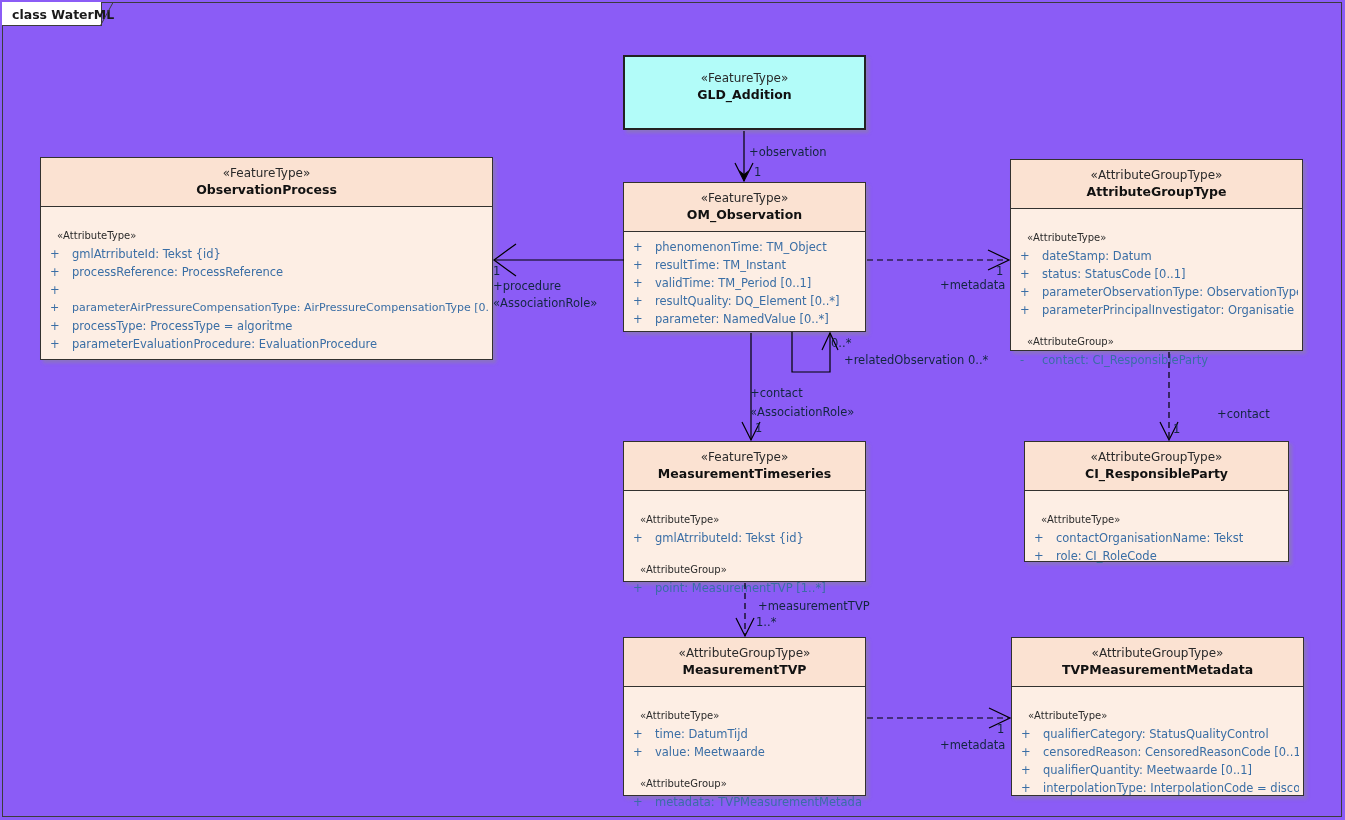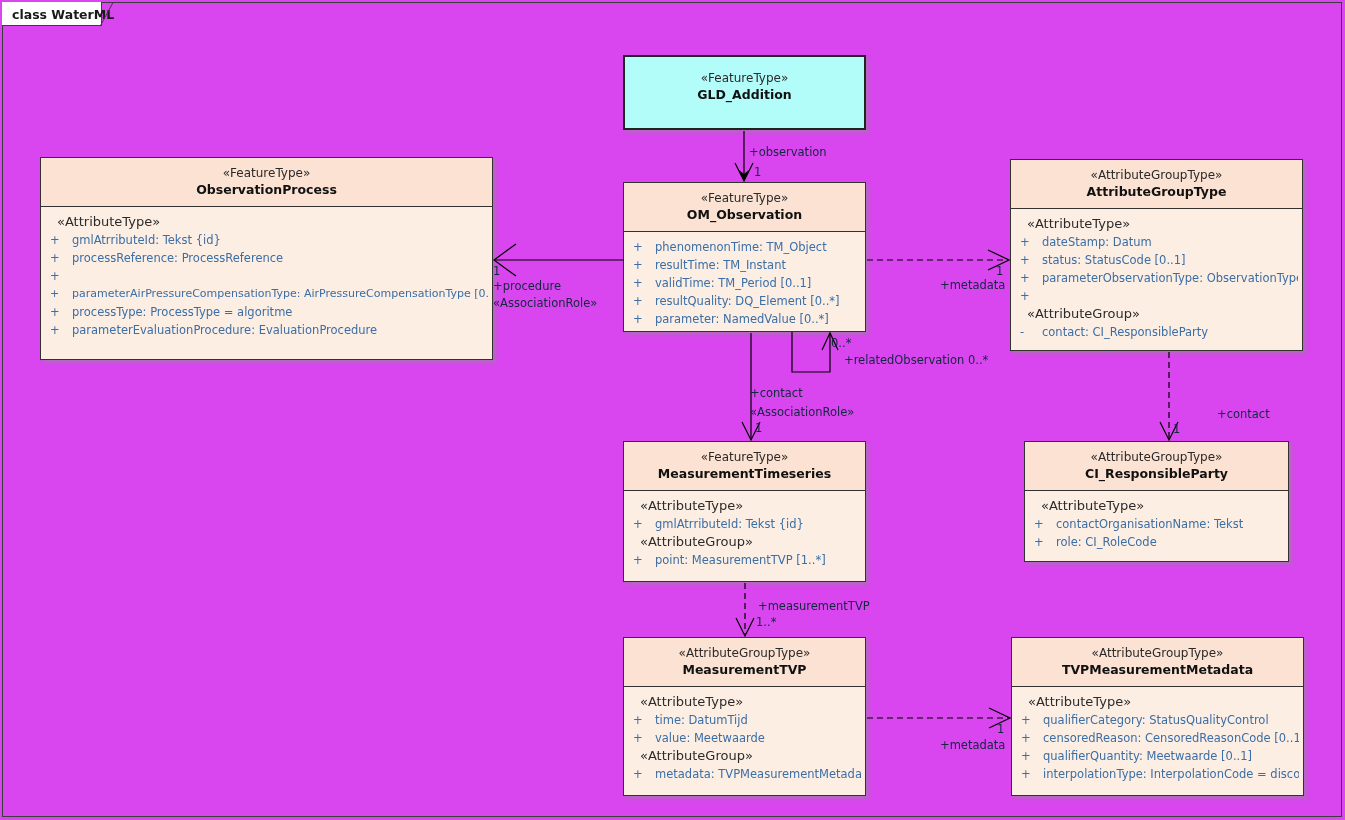--- a/index.html
+++ b/index.html
@@ -7,21 +7,21 @@
     padding: 0;
     background: #ffffff;
   }
   body {
     font-family: "DejaVu Sans", "Liberation Sans", sans-serif;
   }
   #canvas {
     position: relative;
     width: 1345px;
     height: 820px;
-    background: #d946ef;
+    background: #8b5cf6;
     overflow: hidden;
   }
   
   .frame {
     position: absolute;
     left: 2px;
     top: 2px;
     width: 1340px;
     height: 815px;
     border: 1px solid #3c3c3c;
@@ -89,25 +89,26 @@
     font-size: 12.5px;
     font-weight: bold;
     color: #111111;
     line-height: 17px;
     white-space: nowrap;
   }
   .uml-body {
     padding: 6px 4px 8px 4px;
   }
   .grp {
-    font-size: 13px;
+    font-size: 10px;
     color: #2b2b2b;
     line-height: 18px;
     padding-left: 12px;
     white-space: nowrap;
+    margin-top: 14px;
   }
   .attr {
     font-size: 11.5px;
     color: #3a6ea5;
     line-height: 18px;
     white-space: nowrap;
     display: flex;
   }
   .attr .vis {
     display: inline-block;
@@ -239,20 +240,21 @@
       <div class="attr">
         <span class="vis">+</span>
         <span class="sig">status: StatusCode [0..1]</span>
       </div>
       <div class="attr">
         <span class="vis">+</span>
         <span class="sig">parameterObservationType: ObservationType</span>
       </div>
       <div class="attr">
         <span class="vis">+</span>
+        <span class="sig">parameterPrincipalInvestigator: Organisatie</span>
       </div>
       <div class="grp">«AttributeGroup»</div>
       <div class="attr">
         <span class="vis">-</span>
         <span class="sig">contact: CI_ResponsibleParty</span>
       </div>
     </div>
   </div>
 
   <div class="uml" style="left:623px; top:441px; width:243px; height:141px;">

